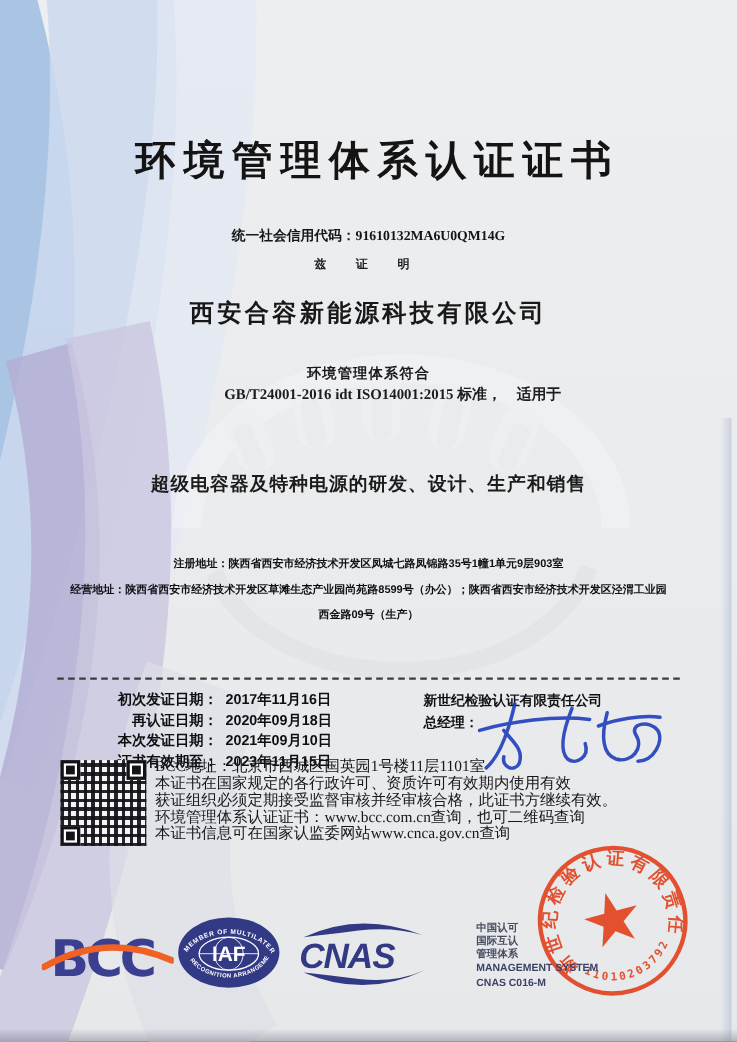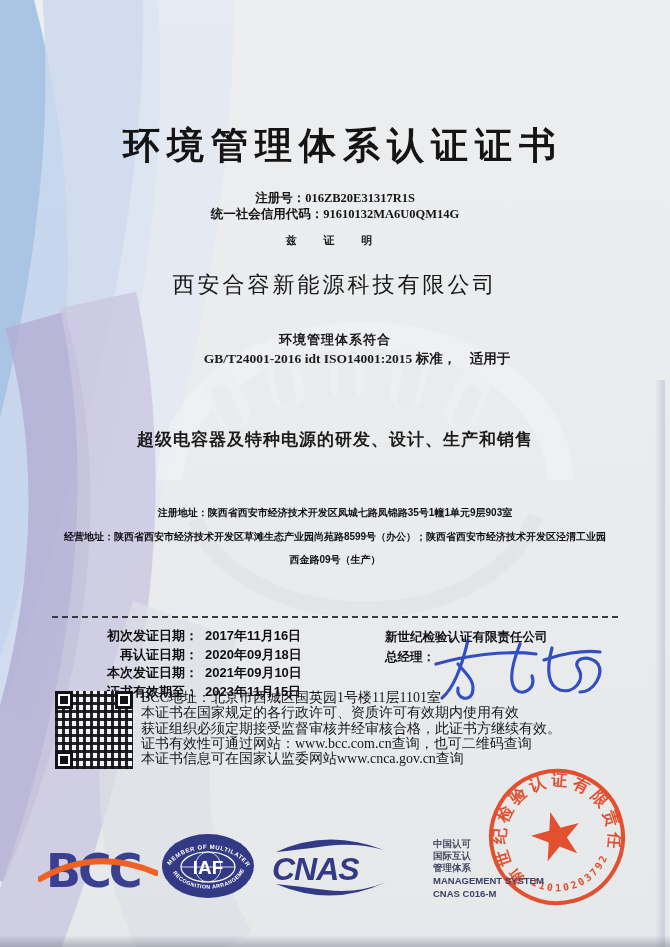--- a/index.html
+++ b/index.html
@@ -15,21 +15,21 @@
     background:linear-gradient(180deg,rgba(110,115,130,0),rgba(110,115,130,.45));}
   .abs{position:absolute;}
   .ctr{left:0;right:0;text-align:center;}
   .title{top:121px;font-family:Liberation Serif, serif;
     font-size:37px;font-weight:700;letter-spacing:7px;color:#141414;padding-left:16px;}
   .reg-line{font-size:12.5px;font-weight:700;font-family:"Liberation Serif",serif;color:#151515;}
   .reg1{top:190px;} .reg2{top:206px;}
   .certify{top:233px;font-size:11px;font-weight:700;letter-spacing:12px;
     font-family:"Liberation Serif",serif;}
   .company{top:270px;font-size:22px;letter-spacing:3px;
-    font-family:"DejaVu Serif","Liberation Serif",serif;color:#181818;}
+    font-family:"DejaVu Serif","Liberation Serif",serif;color:#181818;font-weight:bold;}
   .conform{top:331px;font-size:13px;font-weight:700;letter-spacing:1px;}
   .standard{top:350px;font-size:13.5px;font-weight:600;
     font-family:"Liberation Serif",serif;margin-left:44px;}
   .scope{top:428px;font-size:17px;font-weight:700;letter-spacing:1px;
     font-family:"DejaVu Serif","Liberation Serif",serif;}
   .addresses{top:501px;left:62px;width:546px;text-align:center;
     font-size:10px;font-weight:700;line-height:23.5px;color:#101014;}
   .addresses p{margin:0;}
   .dotted-sep{top:616px;left:52px;width:566px;border-top:2px dashed #3c3c3c;height:0;}
   .dates{top:627px;left:86px;font-size:13px;font-weight:700;color:#0f0f12;}
@@ -84,23 +84,20 @@
         <rect x="338" y="354" width="18" height="46" rx="8"></rect>
         <rect x="400" y="362" width="18" height="46" rx="8" transform="rotate(12 409 385)"></rect>
         <rect x="458" y="384" width="18" height="46" rx="8" transform="rotate(24 467 407)"></rect>
       </g>
     </g>
   </svg>
   <div class="edge-right"></div>
   <div class="edge-bottom"></div>
 
   <div class="abs ctr title">环境管理体系认证证书</div>
-  <div class="abs ctr reg-line reg1">
-    <span>注册号：</span><span>016ZB20E31317R1S</span>
-  </div>
   <div class="abs ctr reg-line reg2">
     <span>统一社会信用代码：</span><span>91610132MA6U0QM14G</span>
   </div>
   <div class="abs ctr certify">兹 证 明</div>
   <div class="abs ctr company">西安合容新能源科技有限公司</div>
   <div class="abs ctr conform">环境管理体系符合</div>
   <div class="abs ctr standard">GB/T24001-2016 idt ISO14001:2015 标准，　适用于</div>
   <div class="abs ctr scope">超级电容器及特种电源的研发、设计、生产和销售</div>
 
   <div class="abs addresses">
@@ -146,21 +143,21 @@
 
   <div class="abs qr">
     <div class="f f1"></div>
     <div class="f f2"></div>
     <div class="f f3"></div>
   </div>
   <div class="abs notes">
     <div>BCC地址：北京市西城区国英园1号楼11层1101室</div>
     <div>本证书在国家规定的各行政许可、资质许可有效期内使用有效</div>
     <div>获证组织必须定期接受监督审核并经审核合格，此证书方继续有效。</div>
-    <div>证书有效性可通过网站：www.bcc.com.cn查询，也可二维码查询</div>
+    <div>环境管理体系认证证书：www.bcc.com.cn查询，也可二维码查询</div>
     <div>本证书信息可在国家认监委网站www.cnca.gov.cn查询</div>
   </div>
 
   <svg class="abs seal" width="148" height="148" viewBox="-74 -74 148 148">
     <g opacity="0.92">
       <circle cx="0" cy="0" r="66" fill="none" stroke="#e2431f" stroke-width="4"></circle>
       <path id="sealTopArc" d="M -40,34 A 52,52 0 1 1 40,34" fill="none"></path>
       <path id="sealBottomArc" d="M -43,33 A 54,54 0 0 0 43,33" fill="none"></path>
       <text font-family="Liberation Sans,sans-serif" font-size="16" font-weight="700" fill="#e2431f" letter-spacing="4.5">
         <textPath href="#sealTopArc" startOffset="2">新世纪检验认证有限责任公司</textPath>

